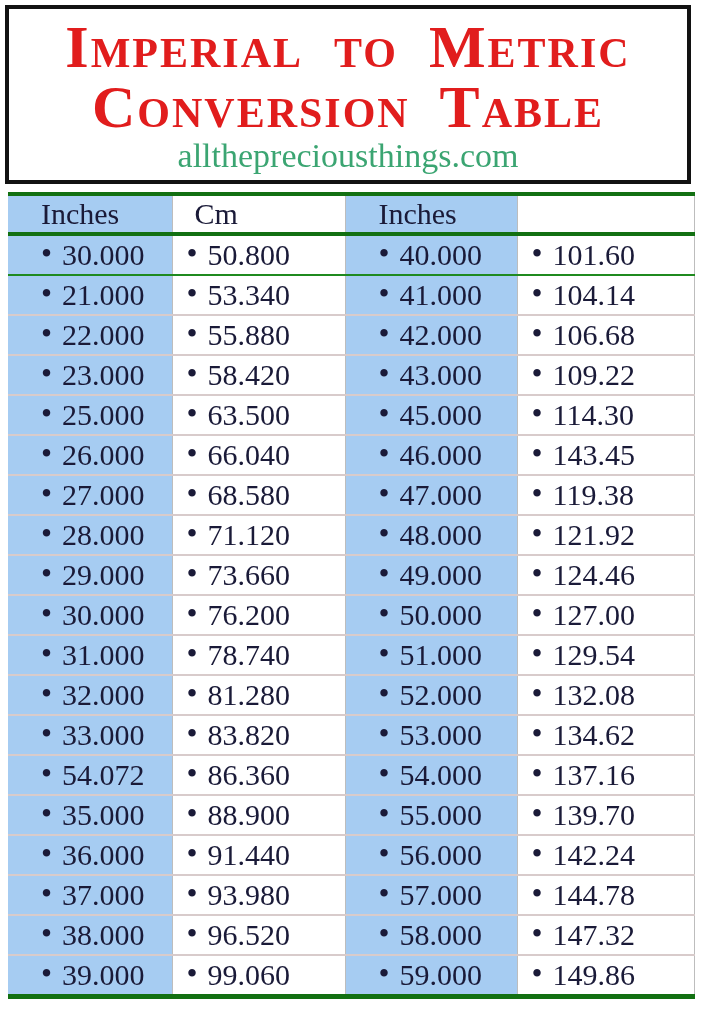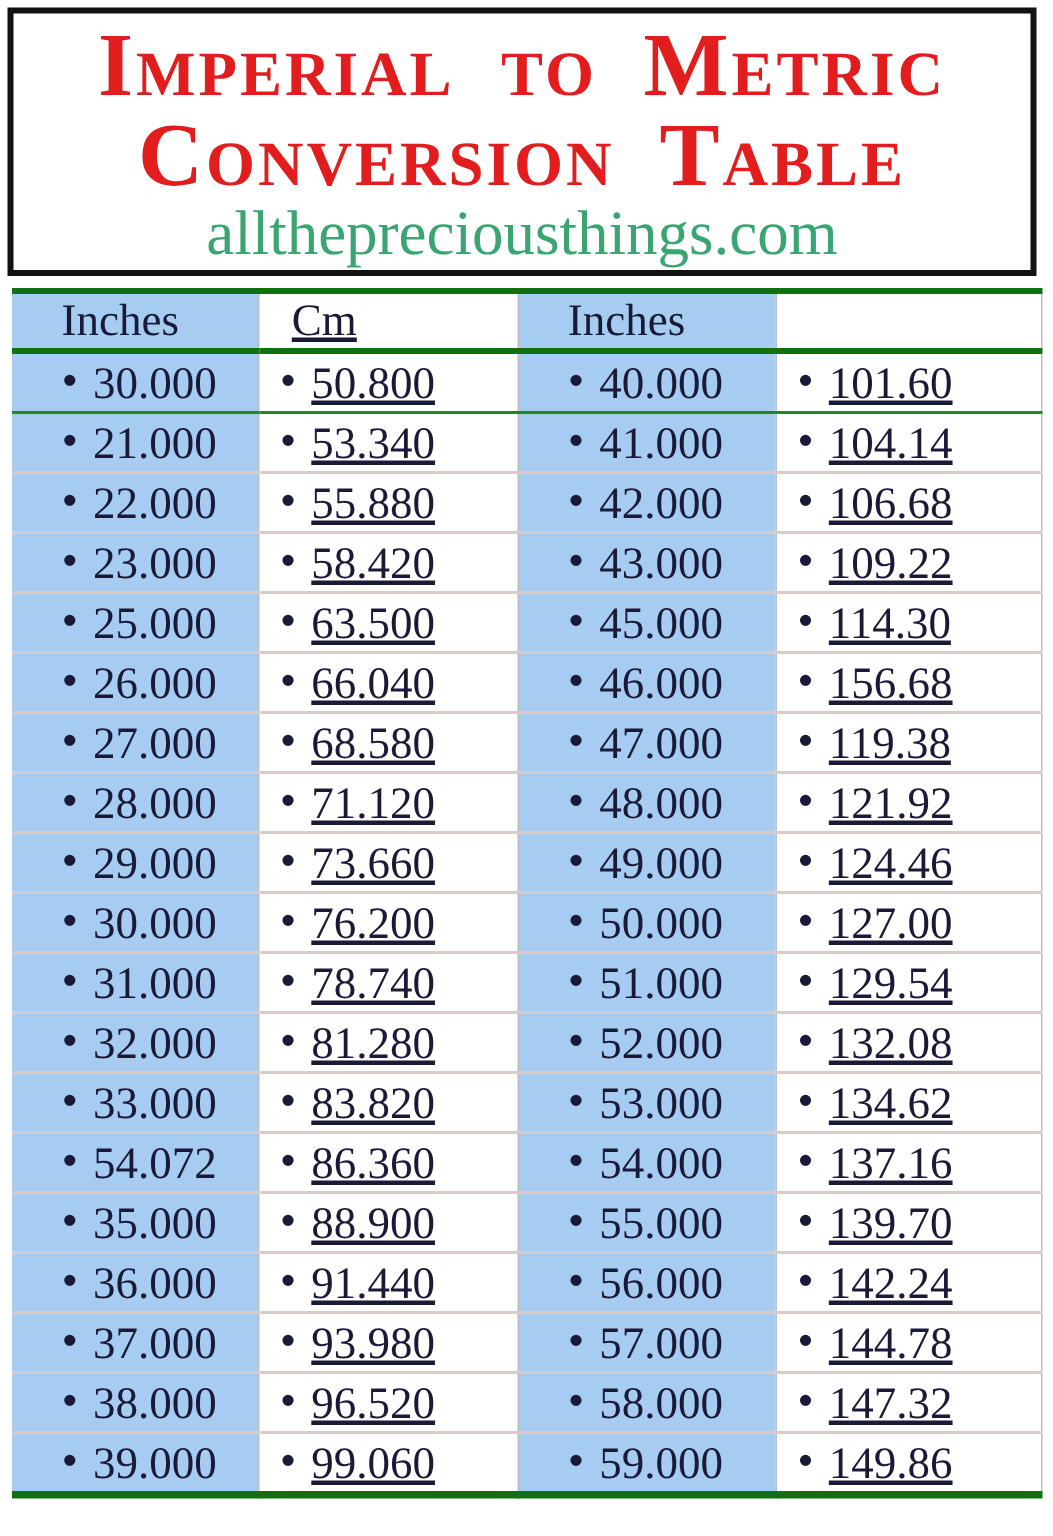--- a/index.html
+++ b/index.html
@@ -26,21 +26,21 @@
     font-variant: small-caps;
     font-weight: bold;
     font-size: 60px;
     line-height: 1.0;
     color: var(--title-red, #e11d1d);
     letter-spacing: 2px;
     word-spacing: 14px;
     white-space: nowrap;
   }
   .website {
-    font-size: 42px;
+    font-size: 34px;
     line-height: 1.0;
     margin-top: 2px;
     color: var(--site-green, #3ba572);
     white-space: nowrap;
   }
 
   
   .table-wrap {
     position: absolute; left: 8px; top: 192px; width: 686px;
   }
@@ -61,21 +61,21 @@
     color: var(--text-dark, #1a1a38);
     white-space: nowrap;
     overflow: hidden;
   }
   th { height: 36px; padding-left: 22px; border-bottom: 4px solid var(--grid-green, #127012); }
   td { border-bottom: 2px solid var(--row-div, #d8cbcb); }
   tbody tr:first-child td { border-bottom-color: #1f8a1f; }
   tbody tr:last-child td { border-bottom: none; }
 
   .c-blue  { background: var(--col-blue, #a6ccf2); padding-left: 33px; }
-  .c-white { background: #ffffff; border-left: 1px solid #bdbdbd; border-right: 1px solid #bdbdbd; text-decoration: underline; }
+  .c-white { background: #ffffff; border-left: 1px solid #bdbdbd; border-right: 1px solid #bdbdbd; }
 
   .bullet {
     display: inline-block;
     font-size: 1.05em;
     margin-right: 10px;
     transform: translateY(-1px);
   }
 </style>
 </head>
 <body>
@@ -130,21 +130,21 @@
         <tr>
           <td class="c-blue"><span class="bullet">•</span><span>25.000</span></td>
           <td class="c-white"><span class="bullet">•</span><span>63.500</span></td>
           <td class="c-blue"><span class="bullet">•</span><span>45.000</span></td>
           <td class="c-white"><span class="bullet">•</span><span>114.30</span></td>
         </tr>
         <tr>
           <td class="c-blue"><span class="bullet">•</span><span>26.000</span></td>
           <td class="c-white"><span class="bullet">•</span><span>66.040</span></td>
           <td class="c-blue"><span class="bullet">•</span><span>46.000</span></td>
-          <td class="c-white"><span class="bullet">•</span><span>156.68</span></td>
+          <td class="c-white"><span class="bullet">•</span><span>143.45</span></td>
         </tr>
         <tr>
           <td class="c-blue"><span class="bullet">•</span><span>27.000</span></td>
           <td class="c-white"><span class="bullet">•</span><span>68.580</span></td>
           <td class="c-blue"><span class="bullet">•</span><span>47.000</span></td>
           <td class="c-white"><span class="bullet">•</span><span>119.38</span></td>
         </tr>
         <tr>
           <td class="c-blue"><span class="bullet">•</span><span>28.000</span></td>
           <td class="c-white"><span class="bullet">•</span><span>71.120</span></td>

